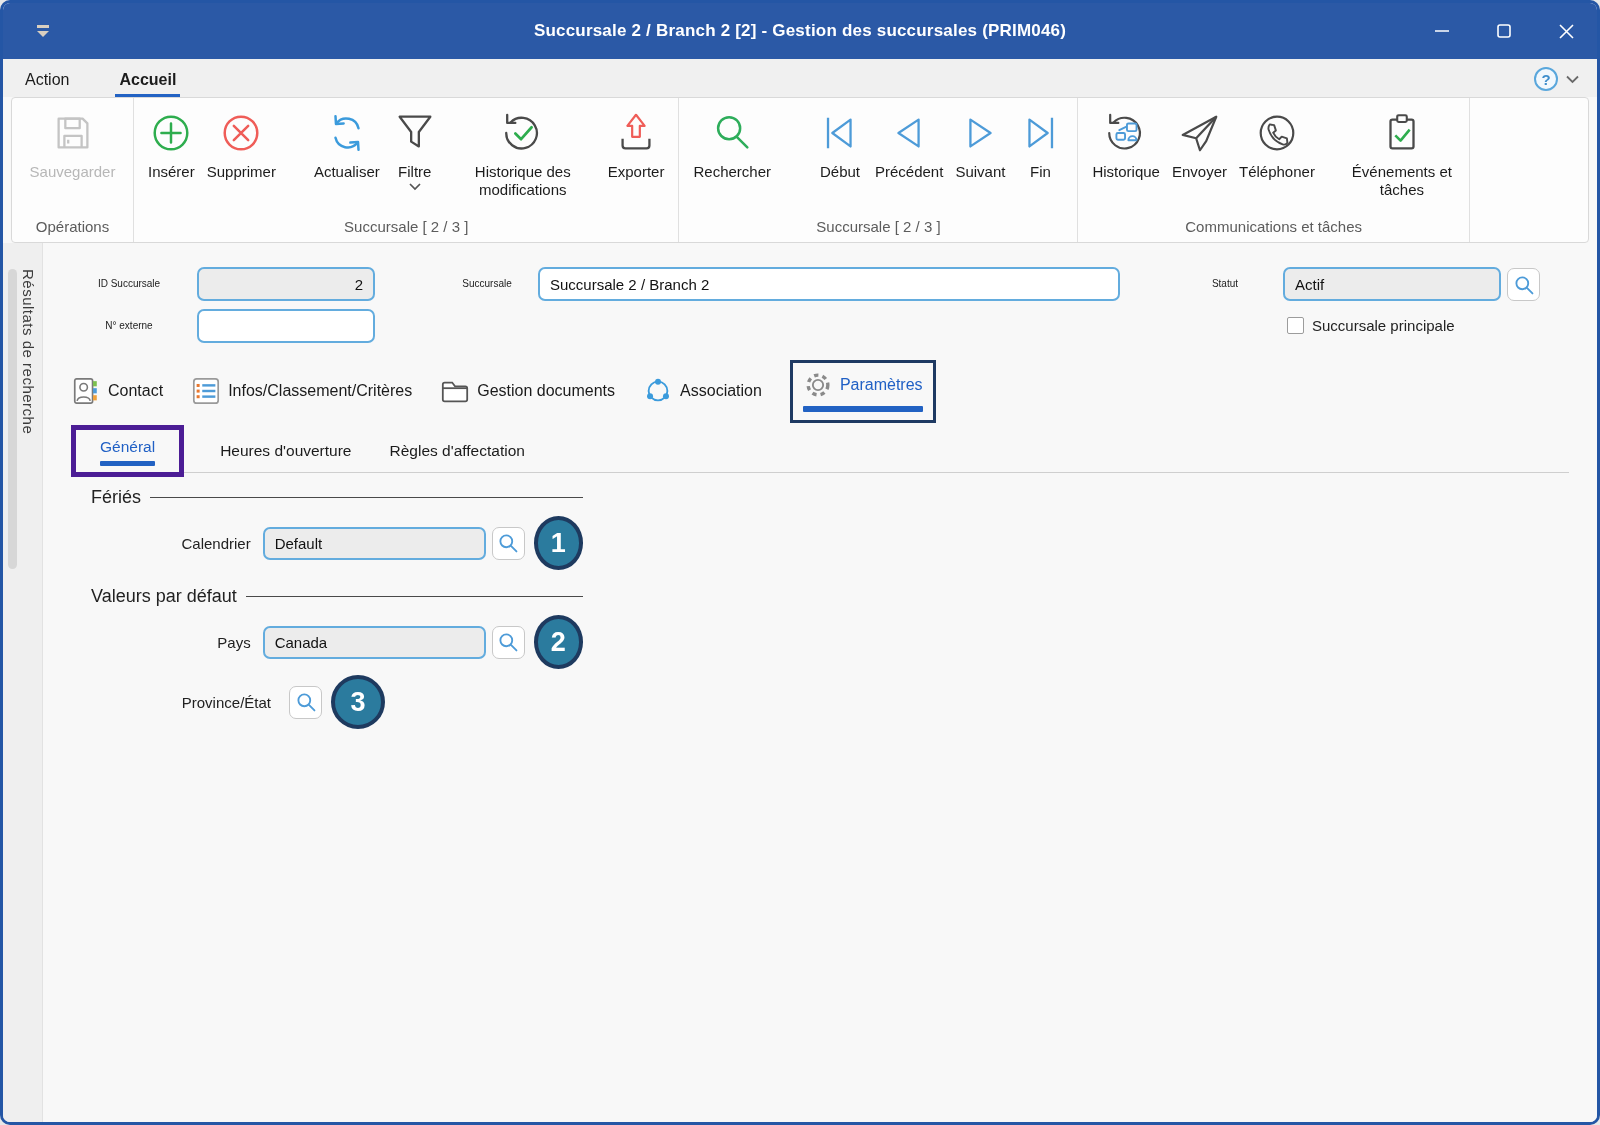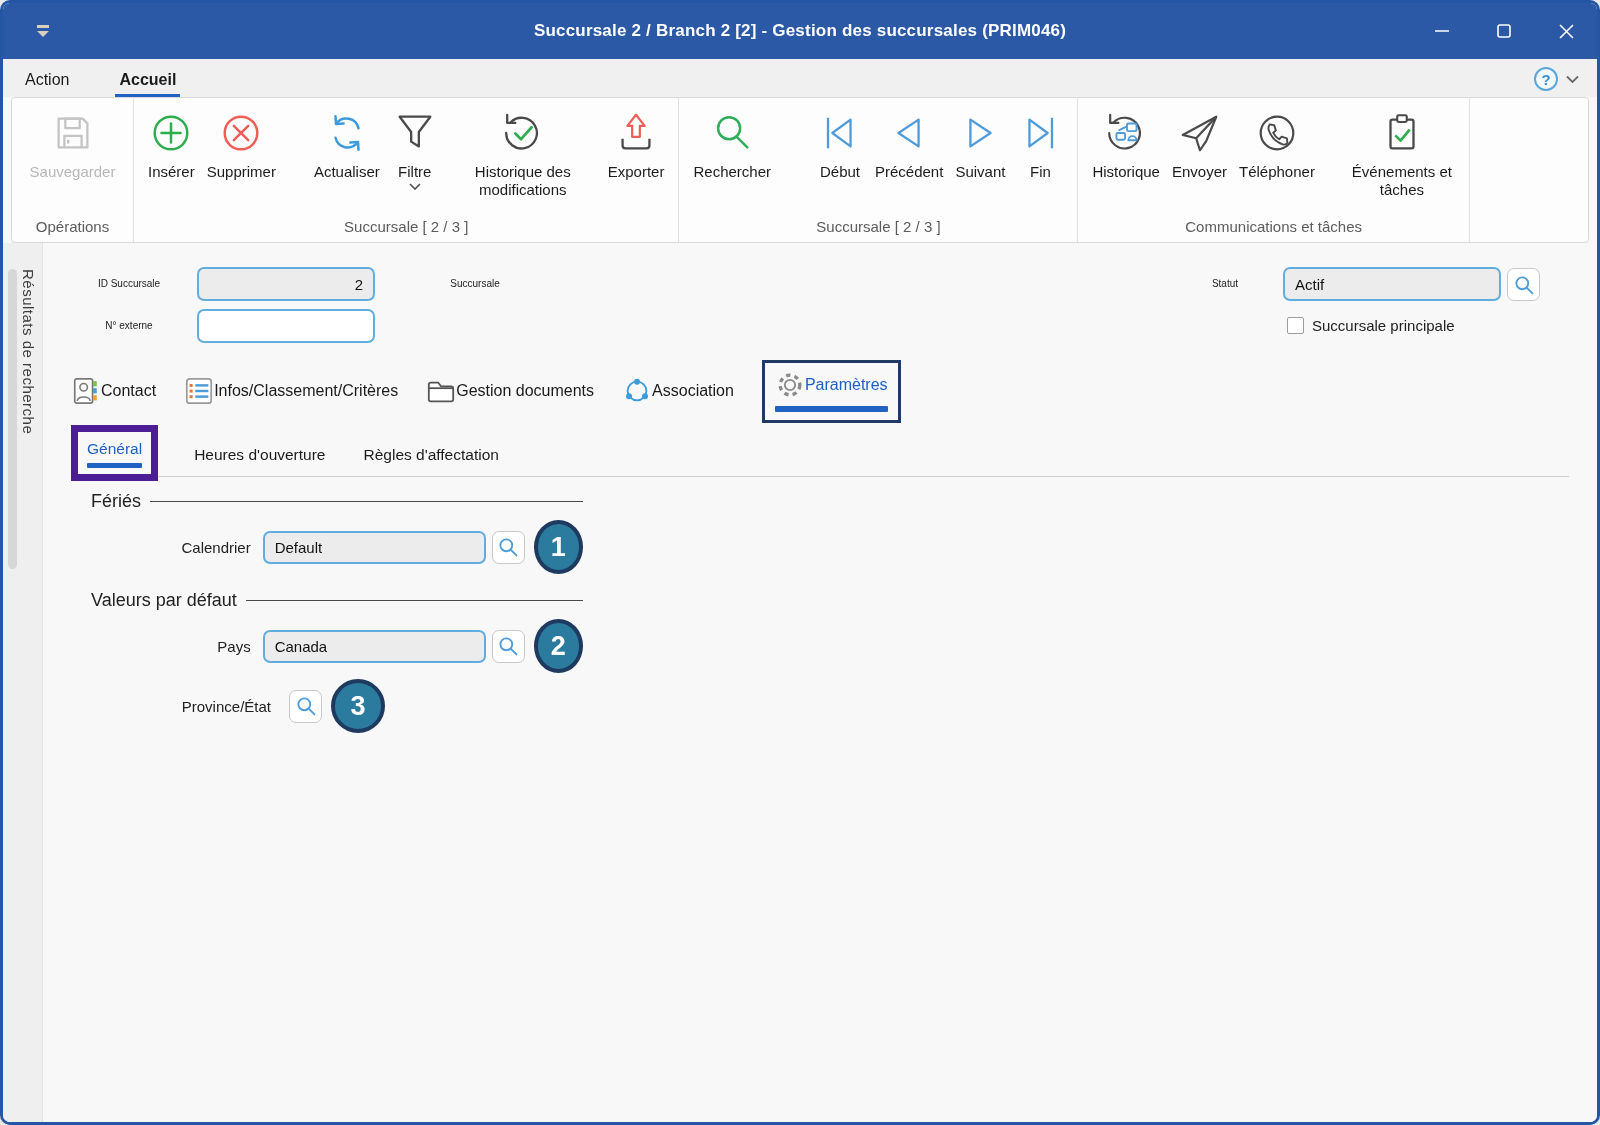--- a/index.html
+++ b/index.html
@@ -54,30 +54,30 @@
               font-size:15px; padding:0 10px; font-family:inherit; color:#111; background:#fff; outline:none; }
   .tf-input.ro { background:#ececec; }
   .lookup-btn { position:absolute; width:33px; height:33px; border:1px solid #c8c8c8; border-radius:7px;
                 background:#fff; display:flex; align-items:center; justify-content:center; cursor:pointer; }
   .chk-wrap { position:absolute; display:flex; align-items:center; gap:8px; }
   .chk { appearance:none; width:17px; height:17px; border:1.5px solid #9c9c9c; border-radius:2px; background:#fff; cursor:pointer; }
   .chk-label { font-size:15px; color:#222; }
 
   
   .tabsrow { display:flex; align-items:center; gap:28px; margin-top:4px; height:64px; }
-  .tab { display:flex; align-items:center; cursor:pointer; }
+  .tab { display:flex; align-items:center; gap:7px; cursor:pointer; }
   .tab-label { font-size:16px; color:#1b1b1b; white-space:nowrap; }
   .tab-annotated { border:3px solid #1F3A63; padding:7px 10px 8px; cursor:pointer; }
   .tab-annotated .tab-label { color:#2060C5; }
   .tab-underline { height:6px; background:#2262C3; margin-top:6px; border-radius:1px; }
 
   
   .subtabsrow { display:flex; align-items:flex-end; gap:34px; border-bottom:1px solid #cfcfcf; margin-top:2px; }
   .subtab { font-size:15.5px; color:#1b1b1b; padding:10px 2px 12px; cursor:pointer; white-space:nowrap; }
-  .subtab-annotated { border:7px solid #4c1d95; padding:8px 9px 6px; margin-bottom:-5px; background:#f8f8f8; cursor:pointer; }
+  .subtab-annotated { border:5px solid #4c1d95; padding:8px 24px 6px; margin-bottom:-5px; background:#f8f8f8; cursor:pointer; }
   .subtab-annotated .subtab-text { color:#2060C5; font-size:15.5px; }
   .subtab-underline { height:5px; background:#2262C3; margin-top:5px; border-radius:1px; }
 
   
   .sections { margin-top:14px; width:512px; }
   .section-header { display:flex; align-items:center; gap:9px; padding-left:20px; margin:12px 0 8px; }
   .section-title { font-size:18px; color:#222; white-space:nowrap; }
   .section-line { flex:1; border-top:1.6px solid #4a4a4a; }
   .frow { display:flex; align-items:center; margin-bottom:6px; }
   .frow-label { width:212px; text-align:right; padding-right:12px; font-size:15px; color:#222; }
@@ -315,21 +315,22 @@
     <div class="sidebar">
       <div class="sidebar-handle"></div>
       <div class="sidebar-label">Résultats de recherche</div>
     </div>
 
     <div class="main">
 
       <div class="topform">
         <div class="tf-label" style="left:0; width:116px; top:0;">ID Succursale</div>
         <input class="tf-input ro" style="left: 126px; top: 0px; width: 178px; text-align: right;" readonly="" value="2">
-        <div class="tf-label" style="left:364px; width:80px; top:0;">Succursale</div>
+        <div class="tf-label" style="left:376px; width:80px; top:0;">Succursale</div>
+        <input class="tf-input" style="left: 467px; top: 0px; width: 582px;" value="Succursale 2 / Branch 2">
         <div class="tf-label" style="left:1108px; width:92px; top:0;">Statut</div>
         <input class="tf-input ro" style="left: 1212px; top: 0px; width: 218px;" readonly="" value="Actif">
         <div class="lookup-btn" style="left:1436px; top:1px;">
           <svg width="22" height="22" viewBox="0 0 26 26" fill="none" stroke="#4D9BD8" stroke-width="2.2" stroke-linecap="round">
             <circle cx="11" cy="11" r="7"></circle>
               <line x1="16.5" y1="16.5" x2="23" y2="23"></line>
           </svg>
         </div>
         <div class="tf-label" style="left:0; width:116px; top:42px;">N° externe</div>
         <input class="tf-input" style="left: 126px; top: 42px; width: 178px;" value="">

